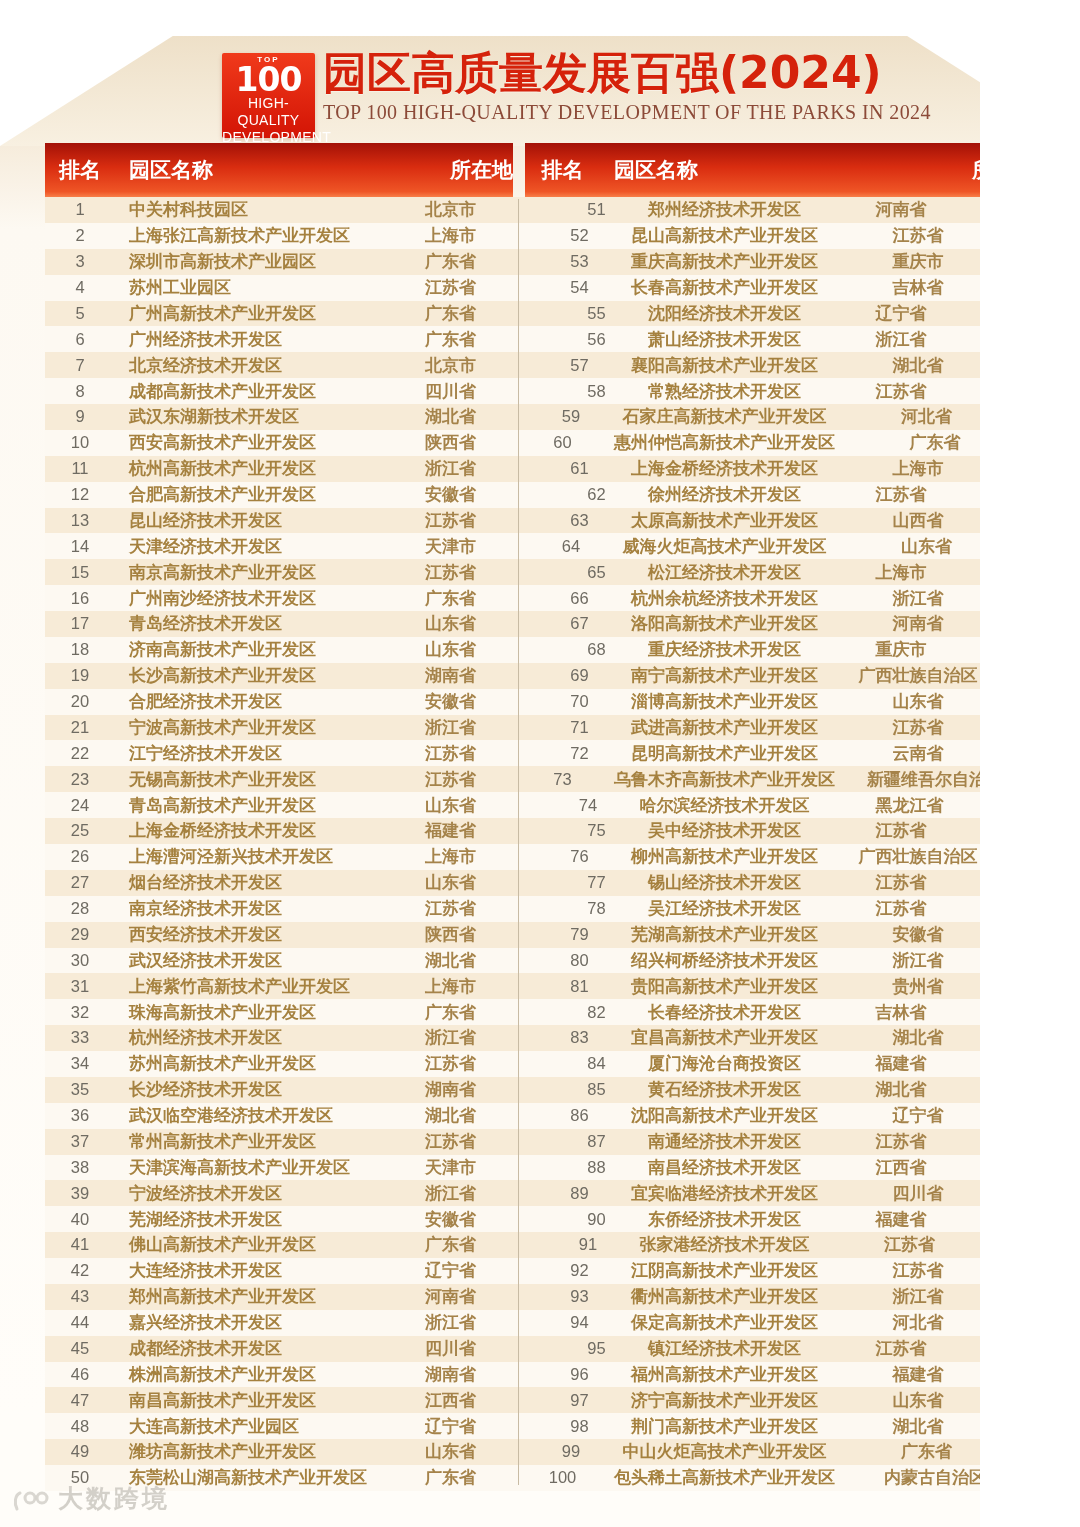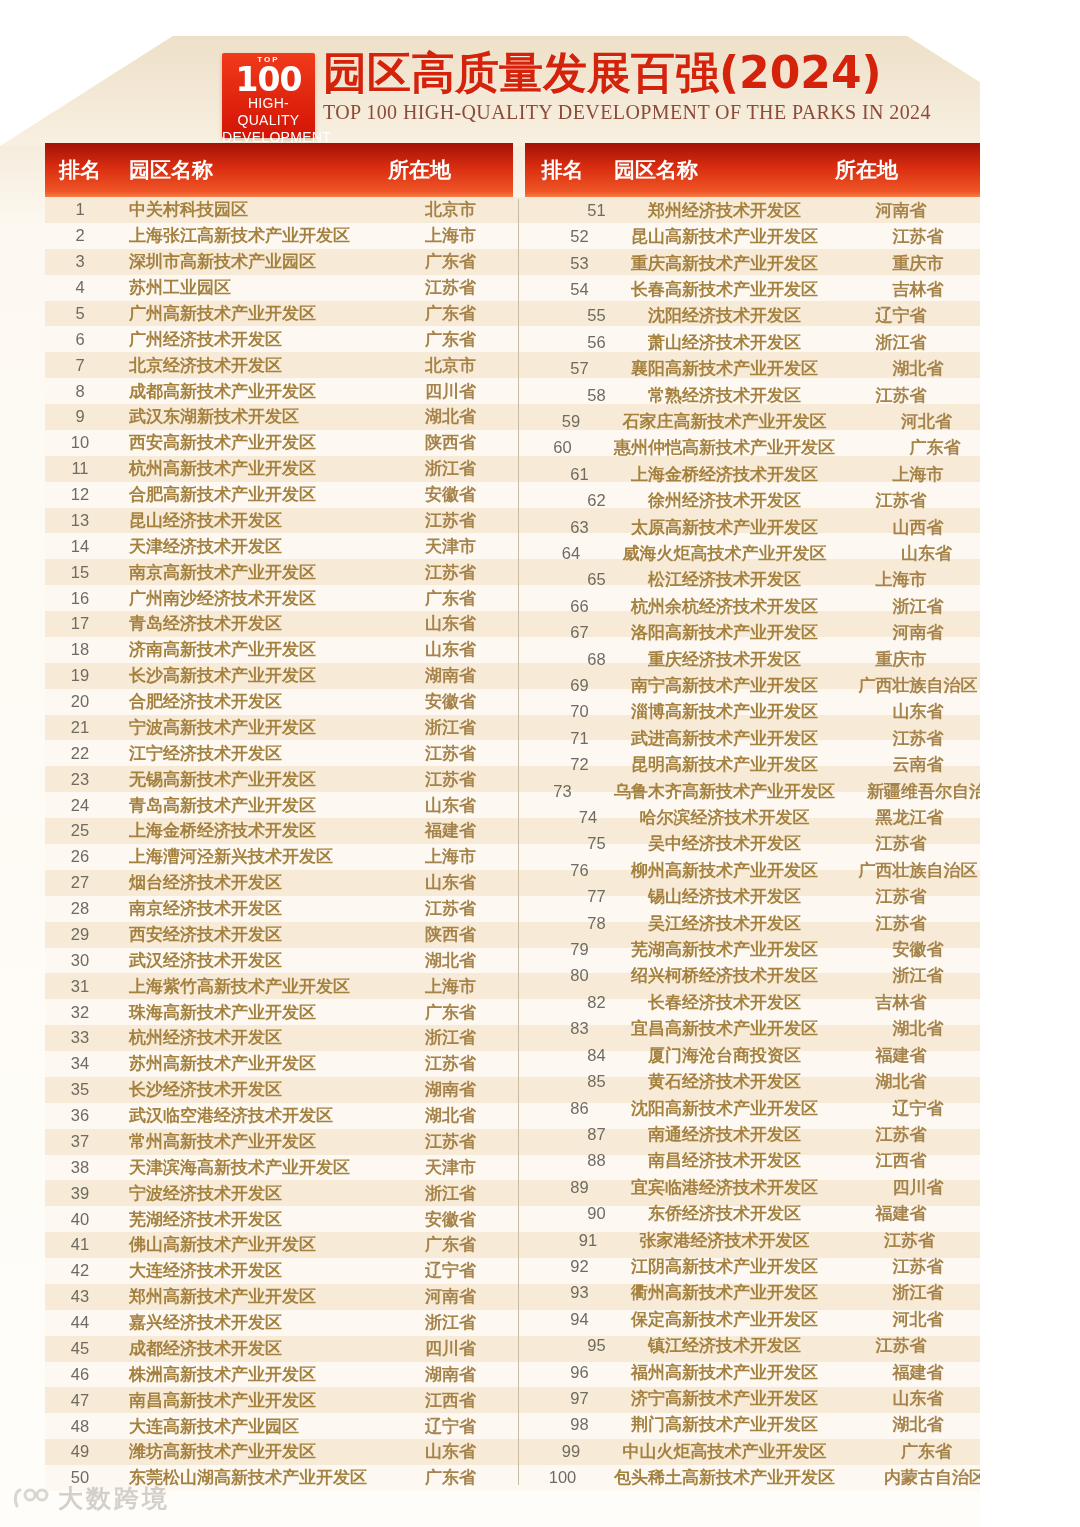--- a/index.html
+++ b/index.html
@@ -33,21 +33,21 @@
   
   .thead{position:absolute;top:143px;height:54px;color:#fff;display:flex;align-items:center;
     font-weight:bold;font-size:21px;
     background:linear-gradient(180deg,#a31107 0%,#d92d10 45%,#ef5526 90%,#f87e49 100%);}
   .thead.left{left:45px;width:468px;}
   .thead.right{left:525px;width:510px;}
   .th-rank{text-align:center;font-family:Liberation Mono, monospace;}
   .thead.left .th-rank{width:70px;}
   .thead.right .th-rank{width:75px;}
   .th-name{flex:1;padding-left:14px;}
-  .th-loc{text-align:left;}
+  .th-loc{text-align:right;}
   .thead.left .th-loc{width:125px;}
   .thead.right .th-loc{width:200px;}
 
   
   .tbody{position:absolute;top:197px;left:45px;width:990px;height:1294px;display:flex;
     background:repeating-linear-gradient(180deg,
       #f7ebd7 0px,#f7ebd7 25.88px,
       #fdf9f2 25.88px,#fdf9f2 51.76px);}
   .half{display:flex;flex-direction:column;}
   .half.left{width:468px;}
@@ -62,21 +62,21 @@
   .cell-loc{text-align:center;color:#a5834a;font-weight:600;white-space:nowrap;}
   .half.left .cell-loc{width:125px;}
   .half.right .cell-loc{width:200px;}
 
   
   .wm{position:absolute;font-size:64px;font-weight:900;color:rgba(170,152,124,.16);
     transform:rotate(-15deg);letter-spacing:10px;white-space:nowrap;pointer-events:none;
     text-shadow:1px 1px 0 rgba(255,255,255,.55);}
 
   
-  .brand{position:absolute;left:12px;top:1482px;display:flex;align-items:center;gap:6px;
+  .brand{position:absolute;left:12px;top:1482px;display:flex;align-items:flex-end;gap:6px;
     color:rgba(203,200,193,.85);font-size:25px;font-weight:bold;letter-spacing:3px;}
   .brand svg{opacity:.8;}
 </style>
 </head>
 <body>
 
 <div class="page">
   <div class="stage"></div>
   <div class="panel"></div>
 
@@ -507,20 +507,25 @@
   </div>
         <div class="row">
     <span class="cell-rank">79</span>
     <span class="cell-name">芜湖高新技术产业开发区</span>
     <span class="cell-loc">安徽省</span>
   </div>
         <div class="row">
     <span class="cell-rank">80</span>
     <span class="cell-name">绍兴柯桥经济技术开发区</span>
     <span class="cell-loc">浙江省</span>
+  </div>
+        <div class="row">
+    <span class="cell-rank">81</span>
+    <span class="cell-name">贵阳高新技术产业开发区</span>
+    <span class="cell-loc">贵州省</span>
   </div>
         <div class="row">
     <span class="cell-rank">82</span>
     <span class="cell-name">长春经济技术开发区</span>
     <span class="cell-loc">吉林省</span>
   </div>
         <div class="row">
     <span class="cell-rank">83</span>
     <span class="cell-name">宜昌高新技术产业开发区</span>
     <span class="cell-loc">湖北省</span>

